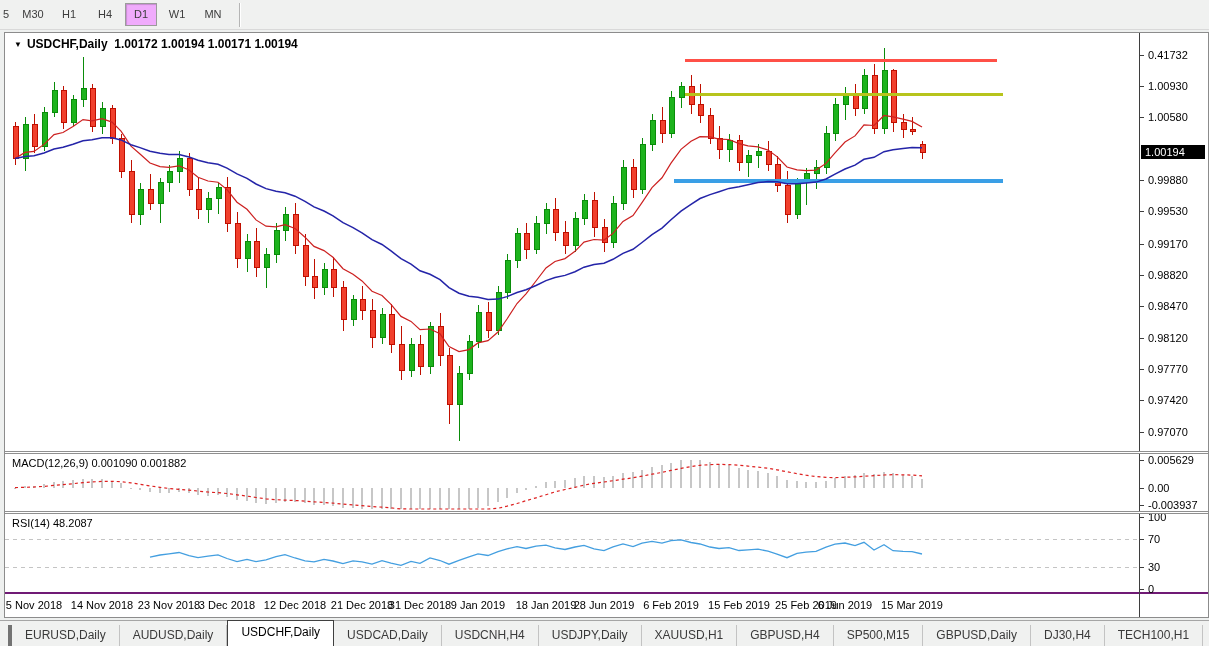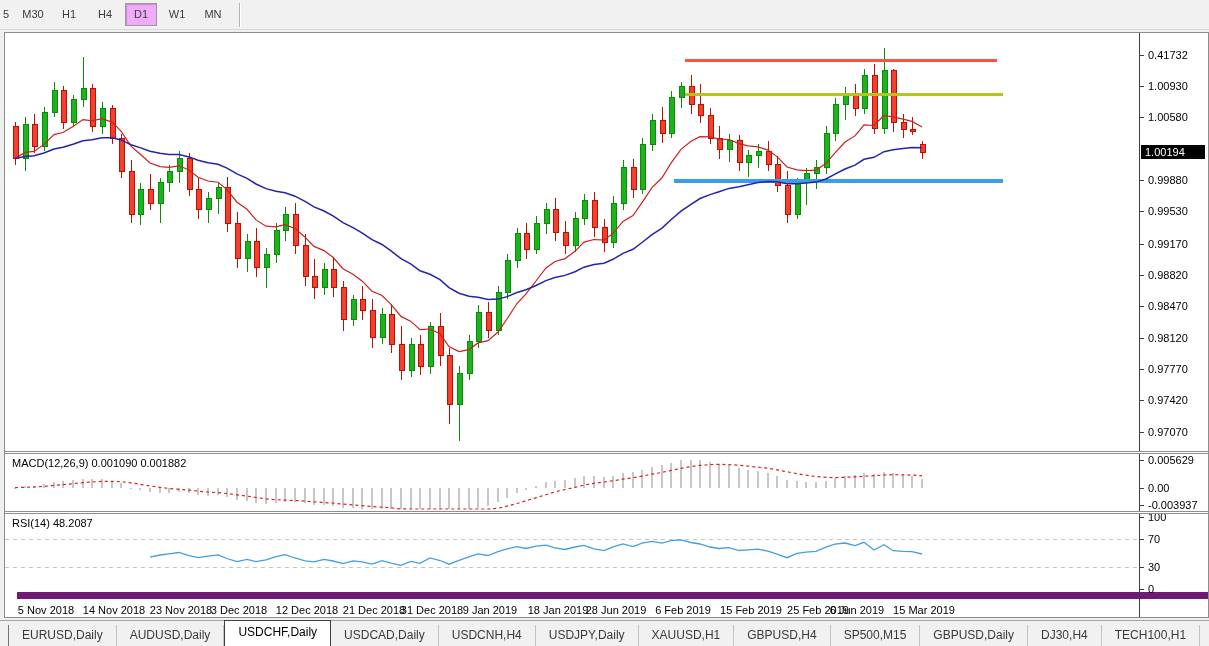--- a/index.html
+++ b/index.html
@@ -21,27 +21,27 @@
   .panel-sep{position:absolute;left:0;right:0;height:3px;background:#fff;border-top:1px solid #8f8f8f;border-bottom:1px solid #8f8f8f;box-sizing:border-box;z-index:4}
   .axis-col{position:absolute;top:0;bottom:0;left:1134px;right:0;border-left:1px solid #3e3e3e;z-index:3;background:transparent}
   .ax-lbl{position:absolute;left:8px;height:12px;line-height:12px;font-size:11px;color:#000;white-space:nowrap}
   .ax-tick{position:absolute;left:0;width:4px;height:1px;background:#3e3e3e}
   .price-tag{position:absolute;left:1px;width:64px;height:14px;background:#000;color:#fff;font-size:11px;line-height:14px;padding-left:4px;z-index:5;box-sizing:border-box}
   .chart-title{position:absolute;left:9px;top:4px;font-size:12px;font-weight:700;color:#000;z-index:6;white-space:nowrap}
   .chart-title .dd{font-size:8px;margin-right:5px;vertical-align:1px}
   .ind-label{position:absolute;left:7px;font-size:11px;color:#000;z-index:6;white-space:nowrap}
   #macd-label{top:424px}
   #rsi-label{top:484px}
-  .date-axis{position:absolute;left:12px;right:0;top:559px;height:24px;border-top:7px solid #701a75;z-index:2}
+  .date-axis{position:absolute;left:0;right:0;top:559px;height:24px;border-top:2px solid #701a75;z-index:2}
   .date-lbl{position:absolute;top:5px;font-size:11px;color:#000;transform:translateX(-50%);white-space:nowrap}
 
   
   .tabbar{position:absolute;left:0;top:620px;width:1209px;height:26px;background:#f0f1f0;border-top:1px solid #a5a5a5;display:flex;align-items:flex-end;padding-left:8px;box-sizing:border-box}
   .tab{height:21px;line-height:21px;padding:0 13px;font-size:12px;color:#3a3a3a;border-right:1px solid #c3c3c3;white-space:nowrap;cursor:default;user-select:none}
-  .tab:first-child{border-left:1px solid #737373}
+  .tab:first-child{border-left:4px solid #737373}
   .tab.active{background:#fff;border:1px solid #3f3f3f;border-bottom:none;height:25px;line-height:23px;color:#000;position:relative;z-index:2}
 </style>
 </head>
 <body>
 
 <div class="toolbar" id="toolbar">
     <div class="tf-btn clipped">5</div>
     <div class="tf-btn">M30</div>
     <div class="tf-btn">H1</div>
     <div class="tf-btn">H4</div>
@@ -354,20 +354,23 @@
     </svg>
   <div class="panel-sep" style="top:478px"></div>
   <svg id="rsi-svg" width="1134" height="78" shape-rendering="crispEdges">
       <g>
         <line x1="0" x2="1134" y1="25.5" y2="25.5" stroke="#c4c4c4" stroke-width="1" stroke-dasharray="4 4"></line>
         <line x1="0" x2="1134" y1="53.5" y2="53.5" stroke="#c4c4c4" stroke-width="1" stroke-dasharray="4 4"></line>
       </g>
       <polyline points="145,43.2 155,41.0 164,39.8 174,38.5 184,41.6 193,43.6 203,42.2 213,40.9 222,44.5 232,47.7 242,45.3 251,47.7 261,45.9 271,42.7 280,40.7 290,44.0 300,46.8 309,47.8 319,45.3 328,47.0 338,49.7 348,46.8 357,47.8 367,50.1 377,46.7 386,49.2 396,51.4 406,47.4 415,49.3 425,43.9 435,46.5 444,50.2 454,46.4 464,42.8 473,39.8 483,41.5 493,37.7 502,34.9 512,32.7 521,34.5 531,32.2 541,31.2 550,33.9 560,35.5 570,33.0 579,31.4 589,34.8 599,36.6 608,32.8 618,29.9 628,32.6 637,29.1 647,27.4 657,29.2 666,26.6 676,25.9 686,28.5 695,30.0 705,33.0 714,34.5 724,33.6 734,36.5 743,35.8 753,35.2 763,37.2 772,40.1 782,43.7 792,39.3 801,38.1 811,37.3 821,33.1 830,30.2 840,29.0 850,31.6 859,28.3 869,36.0 879,30.7 888,36.7 898,37.4 907,37.7 917,40.0" fill="none" stroke="#449fe0" stroke-width="1.3" shape-rendering="geometricPrecision"></polyline>
     </svg>
 
+  <div class="chart-title">
+    <span class="dd">▼</span><span>USDCHF,Daily</span>&nbsp;&nbsp;<span>1.00172 1.00194 1.00171 1.00194</span>
+  </div>
   <div class="ind-label" id="macd-label">
     <span>MACD(12,26,9)</span> <span>0.001090 0.001882</span>
   </div>
   <div class="ind-label" id="rsi-label">
     <span>RSI(14)</span> <span>48.2087</span>
   </div>
 
   <div class="date-axis" id="date-axis">
       <div class="date-lbl" style="left:29px">5 Nov 2018</div>
       <div class="date-lbl" style="left:97px">14 Nov 2018</div>

